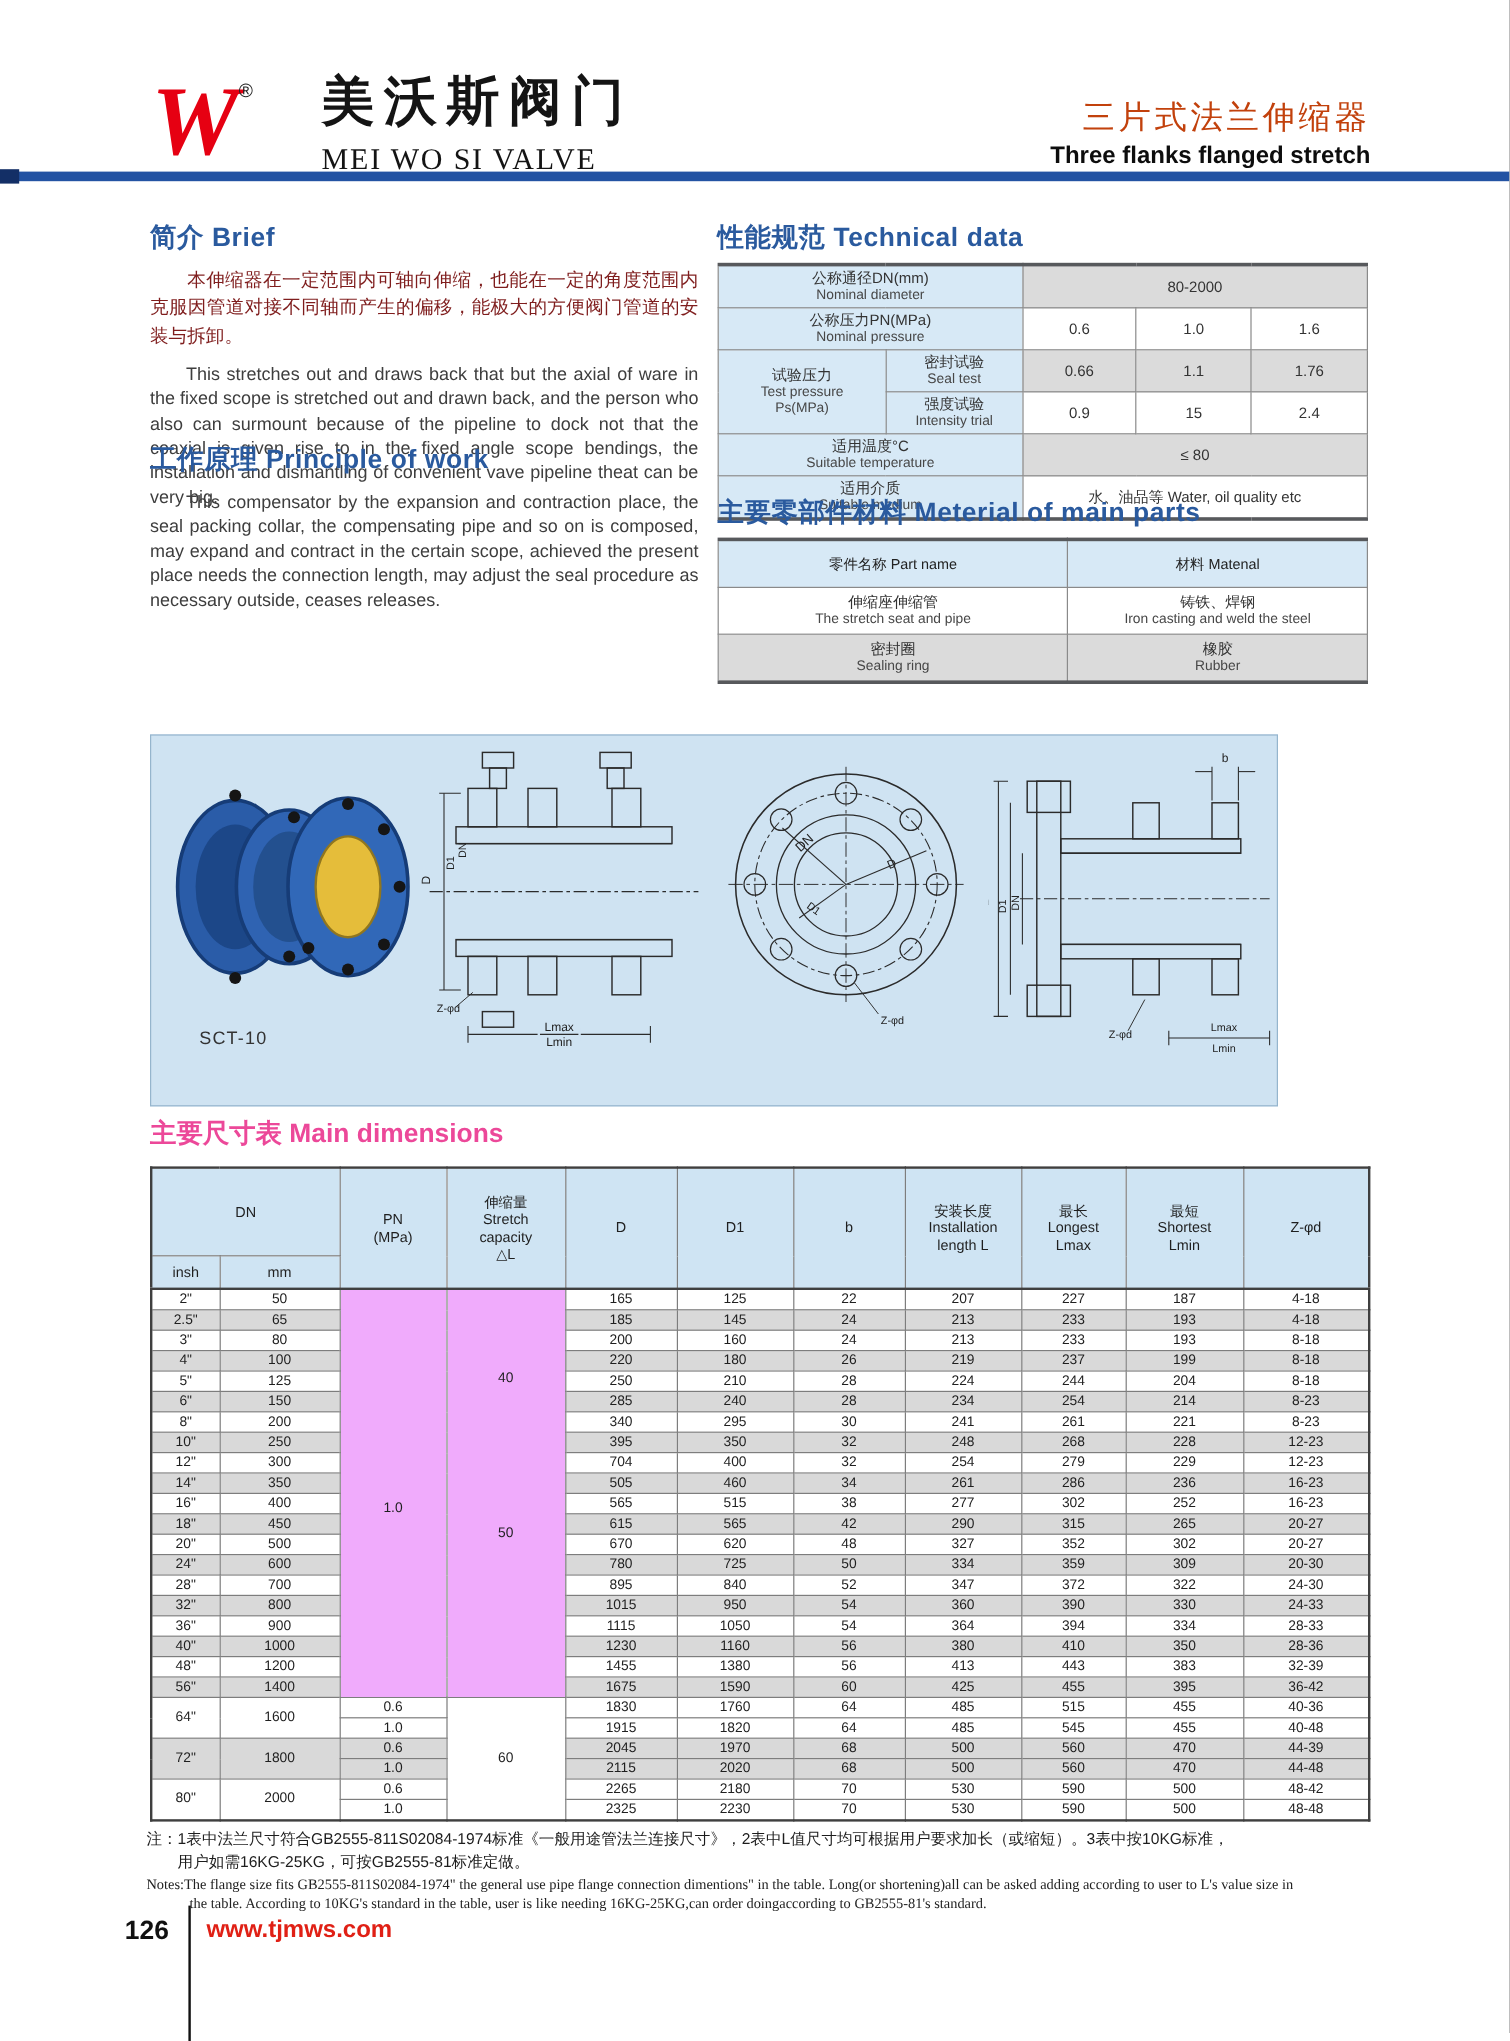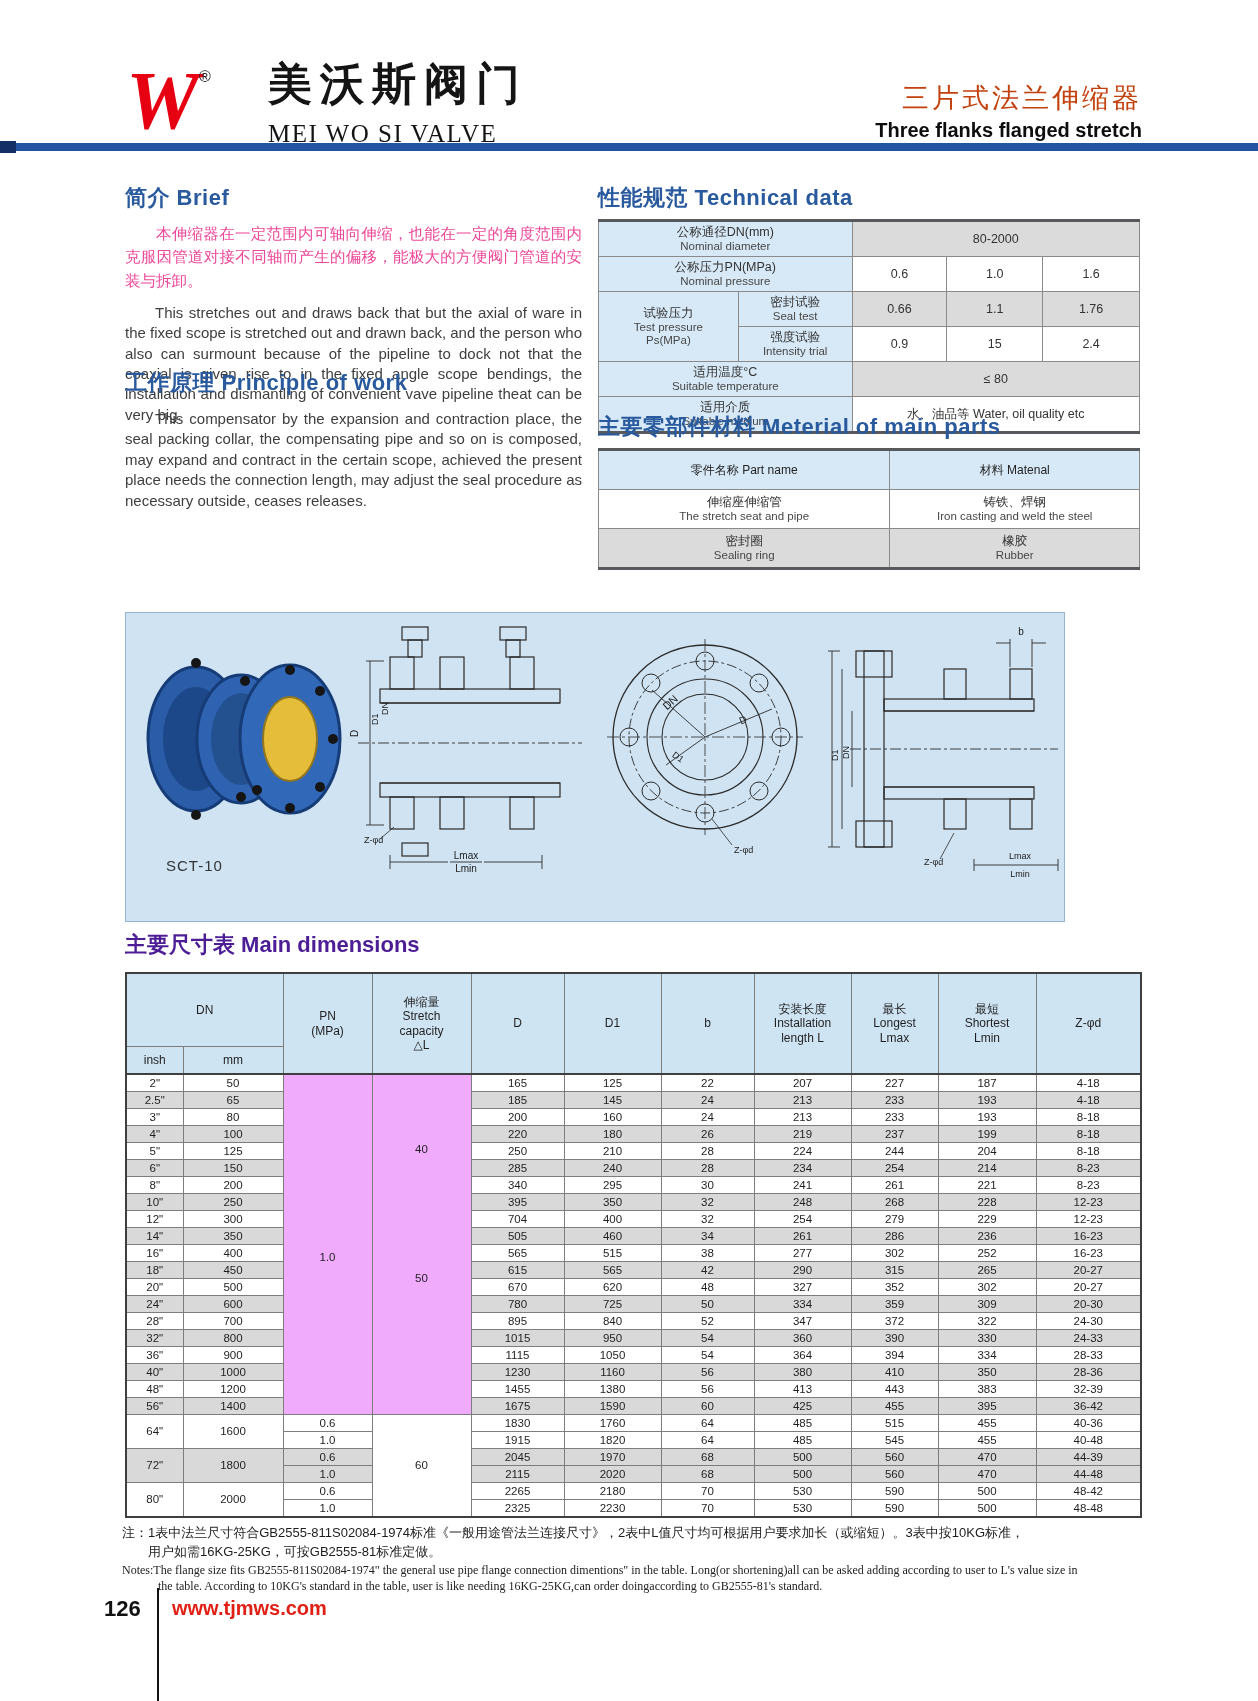--- a/index.html
+++ b/index.html
@@ -18,21 +18,21 @@
             letter-spacing:1.5px;margin-top:12px;}
   .product{position:absolute;right:116px;top:80px;text-align:right;}
   .prod-cn{font-size:27px;color:#c2410c;letter-spacing:3px;}
   .prod-en{font-size:20px;font-weight:bold;color:#0d0d0d;margin-top:3px;}
   .rule{position:absolute;left:0;top:143px;width:1258px;height:8px;background:#2353a3;}
   .rule-cap{position:absolute;left:0;top:-2px;width:16px;height:12px;background:#132f66;display:block;}
 
   
   .sec{position:absolute;}
   .sec-h{font-size:22px;font-weight:bold;color:#2a5a9e;margin:0 0 6px 0;letter-spacing:0.5px;}
-  .para-cn{font-size:15.5px;color:#ec4899;line-height:1.5;text-align:justify;
+  .para-cn{font-size:15.5px;color:#7f1d1d;line-height:1.5;text-align:justify;
            text-indent:2em;margin:9px 0 0 0;}
   .para-en{font-size:15px;color:#3e3e3e;line-height:1.36;text-align:justify;
            text-indent:2em;margin:11px 0 0 0;}
 
   
   .tech,.mat{border-collapse:collapse;width:542px;font-size:12px;color:#222;
              border-top:3px solid #57595c;border-bottom:3px solid #57595c;}
   .tech td,.mat td{border:1px solid #8a8a8a;text-align:center;padding:2px 2px;}
   .tech td.lbl,.mat td.lbl{background:#d7e9f6;}
   .cellcn{font-size:12.5px;color:#333;line-height:1.2;}
@@ -43,21 +43,21 @@
   .mat td{height:34px;text-align:center;}
 
   
   .panel{position:absolute;left:125px;top:612px;width:938px;height:308px;
          background:#cfe3f2;border:1px solid #95b5cd;}
   .panel svg{position:absolute;}
   .sct{position:absolute;left:40px;top:244px;font-size:15px;color:#333;letter-spacing:1px;}
   .dwg-txt{font-family:"Liberation Sans",sans-serif;fill:#222;}
 
   
-  .mdim-h{position:absolute;left:125px;top:930px;font-size:22px;font-weight:bold;color:#4c1d95;}
+  .mdim-h{position:absolute;left:125px;top:930px;font-size:22px;font-weight:bold;color:#ec4899;}
   .mdim-wrap{position:absolute;left:125px;top:972px;}
   .mdim{border-collapse:collapse;table-layout:fixed;width:1015px;font-size:11.5px;color:#1f1f1f;
         border:2px solid #3f3f3f;}
   .mdim th,.mdim td{border:1px solid #7d7d7d;text-align:center;padding:0;
         height:16px;line-height:1.05;font-weight:normal;overflow:hidden;}
   .mdim thead th{background:#cfe4f3;font-size:12px;}
   .mdim thead{border-bottom:2px solid #3f3f3f;}
   .mdim .h1 th{height:72px;}
   .mdim .h2 th{height:26px;}
   .hline{line-height:1.2;}

